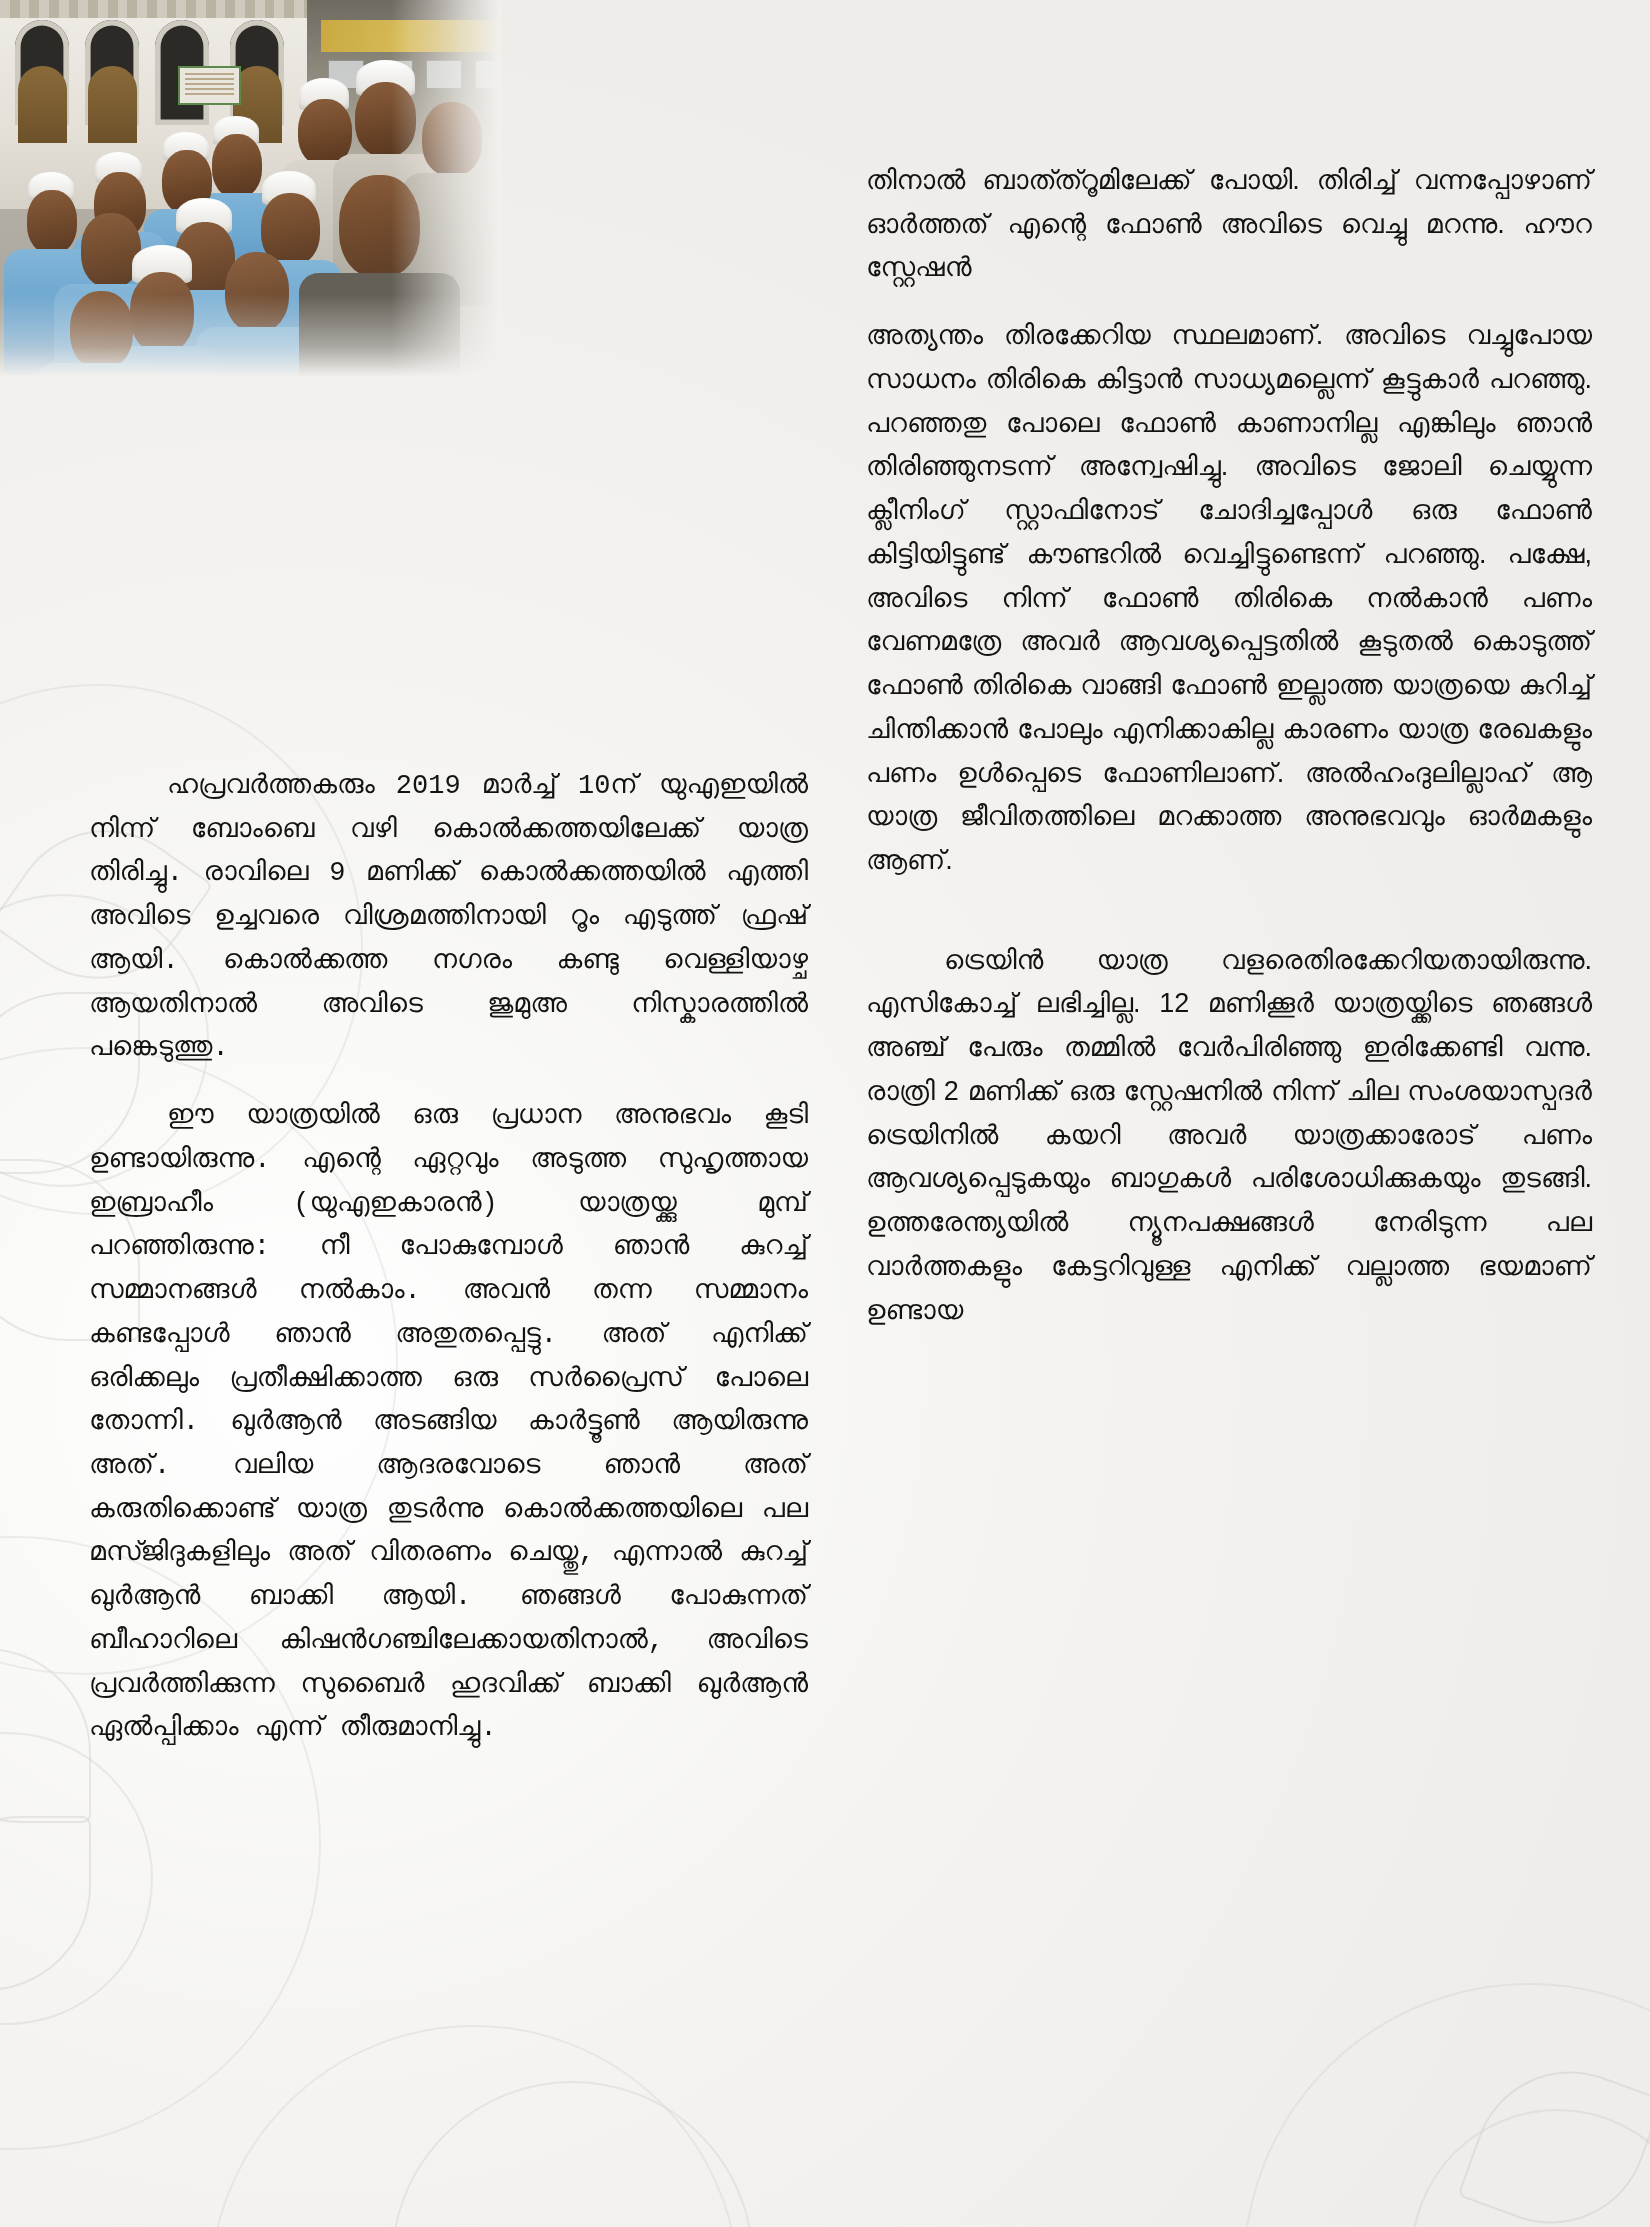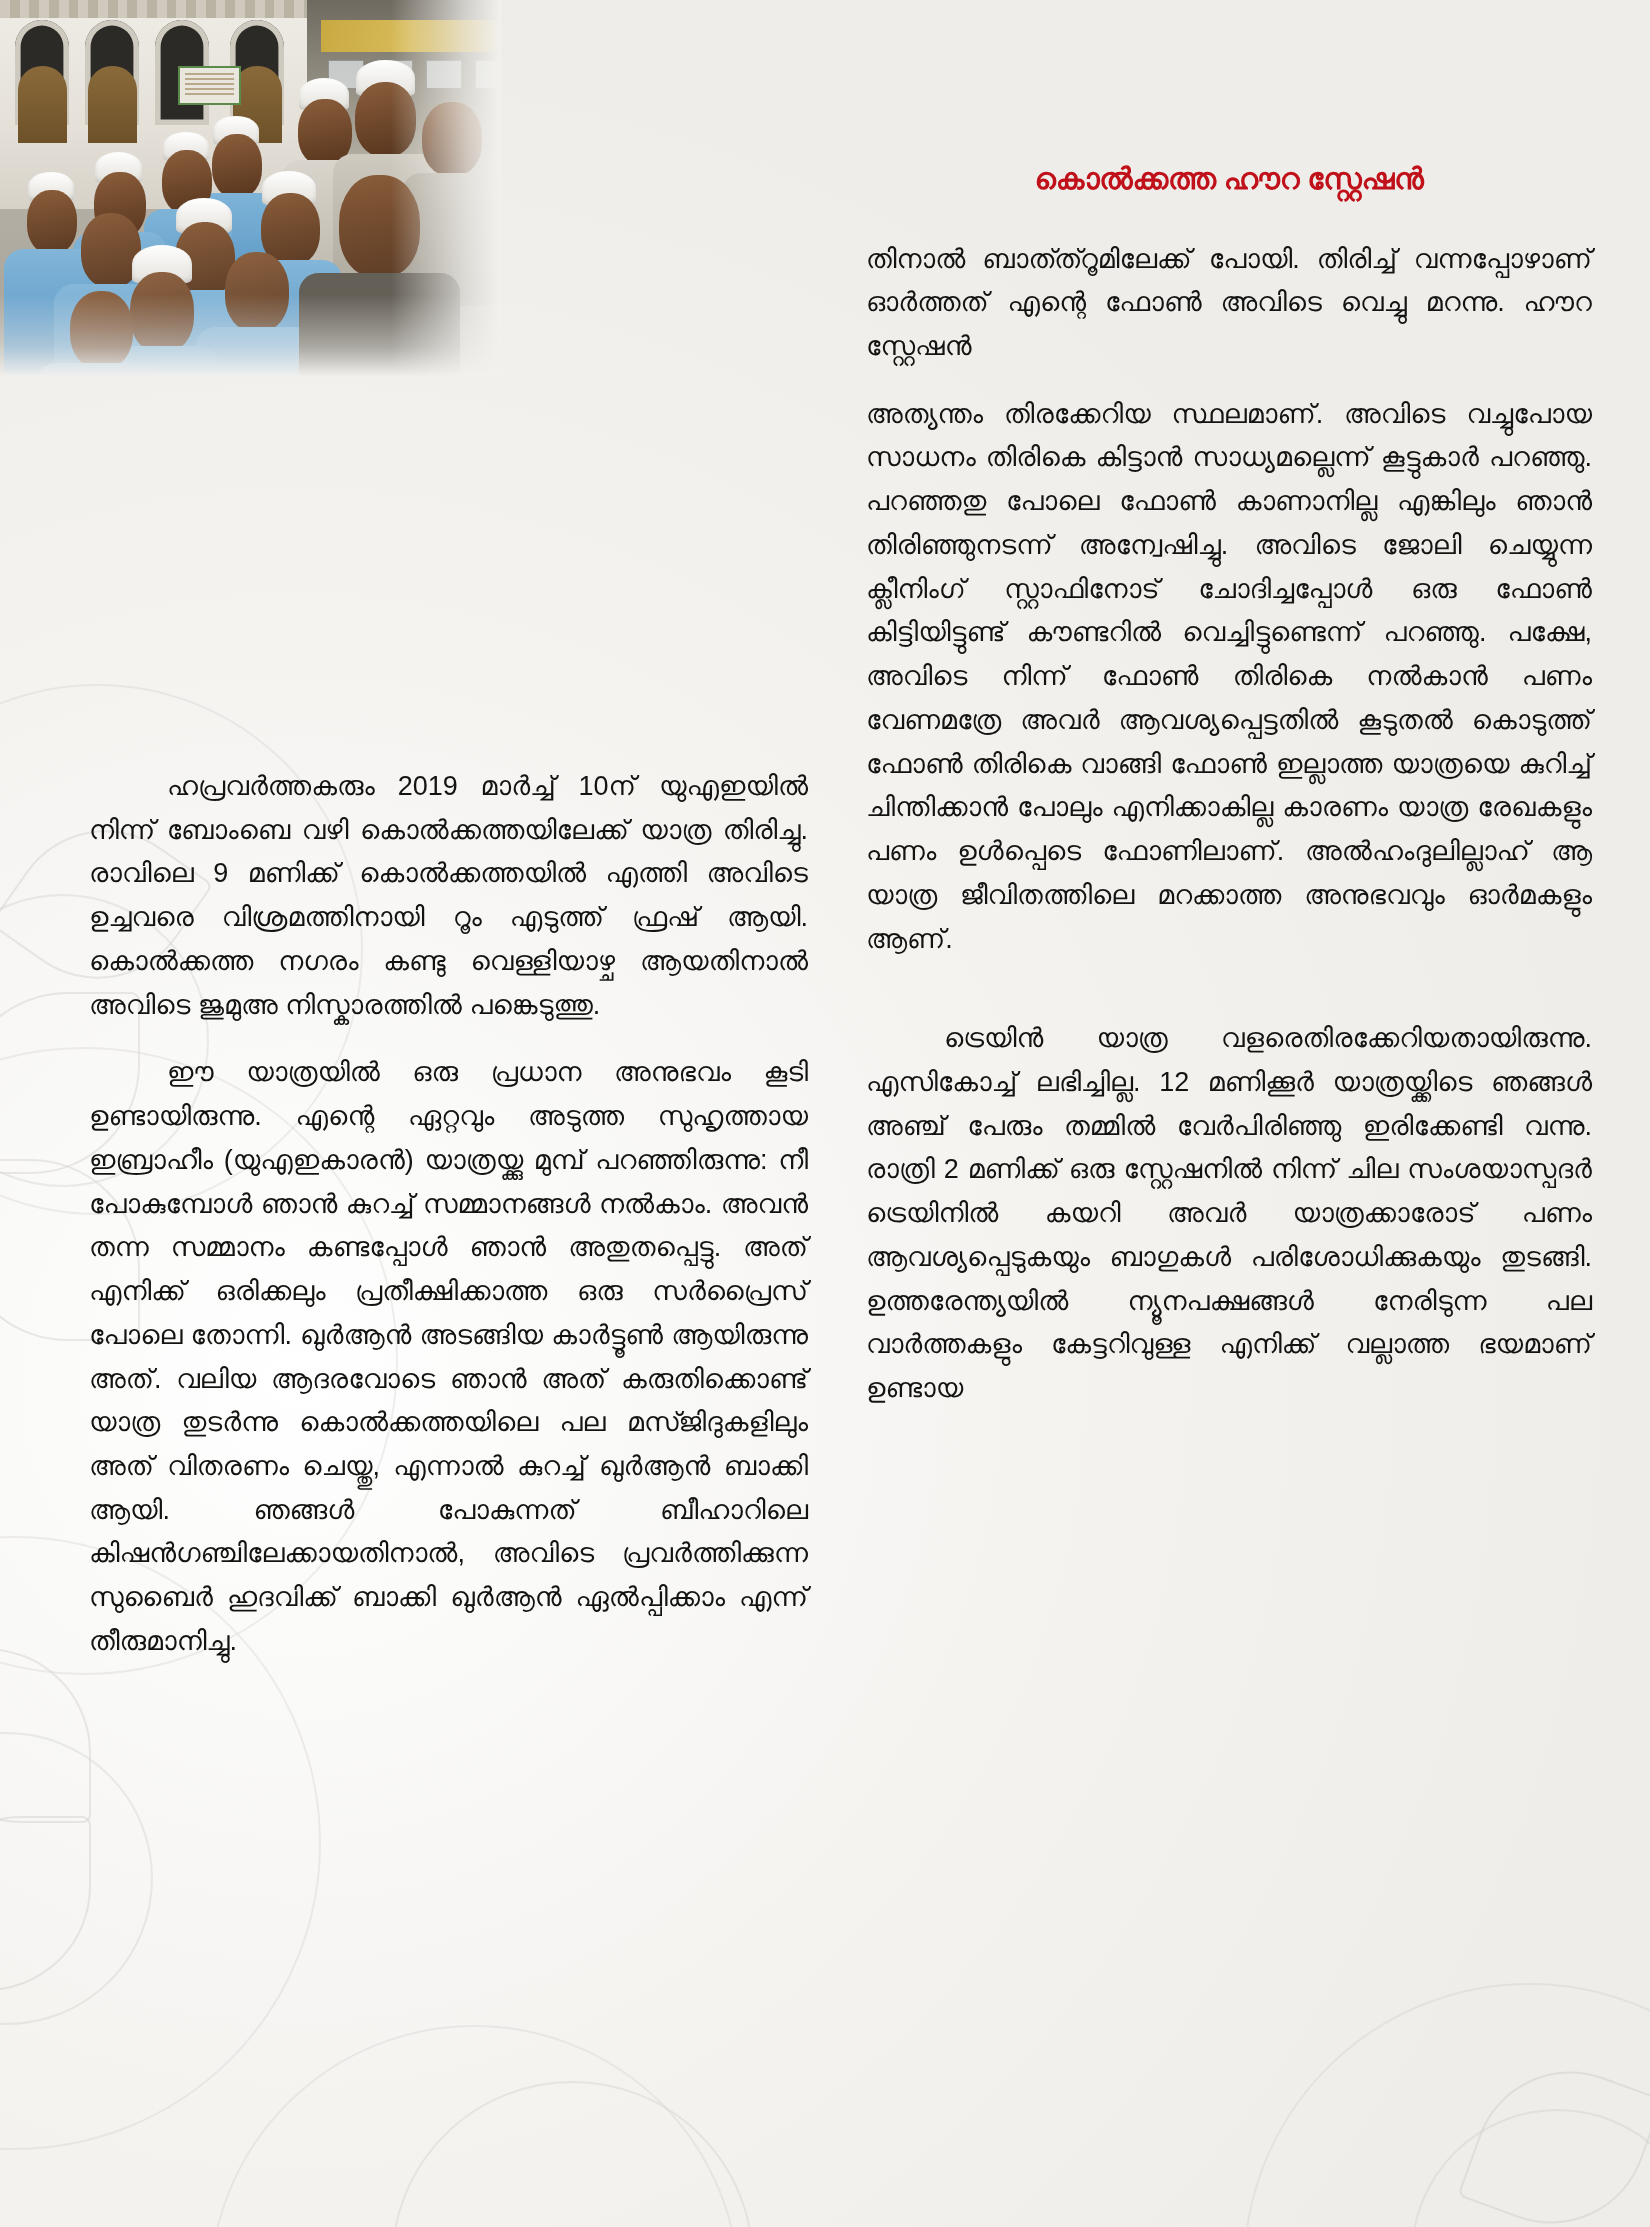--- a/index.html
+++ b/index.html
@@ -103,21 +103,21 @@
   }
   .sideshade {
     position:absolute; inset:0;
     background:linear-gradient(90deg,rgba(242,241,238,0) 78%,rgba(242,241,238,.75) 93%,rgba(242,241,238,1) 100%);
   }
 
   
   #content { position:absolute; inset:0; }
 
   .col { position:absolute; }
-  #col-left  { left:89px;  top:765px; width:719px; }
+  #col-left  { left:89px;  top:765px; width:719px;font-family:Liberation Mono, monospace; }
   #col-right { left:866px; top:159px;  width:726px; }
 
   h2.heading {
     color:#c0111a;
     font-size:30px;
     font-weight:bold;
     letter-spacing:-0.3px;
     line-height:1.35;
     margin:0 0 24px 0;
   }
@@ -261,21 +261,20 @@
 <div id="content">
 
   <div class="col" id="col-left">
     <p class="body">ഹപ്രവർത്തകരും 2019 മാർച്ച് 10ന് യുഎഇയിൽ നിന്ന് ബോംബെ വഴി കൊൽക്കത്തയിലേക്ക് യാത്ര തിരിച്ചു. രാവിലെ 9 മണിക്ക് കൊൽക്കത്തയിൽ എത്തി അവിടെ ഉച്ചവരെ വിശ്രമത്തിനായി റൂം എടുത്ത് ഫ്രഷ് ആയി. കൊൽക്കത്ത നഗരം കണ്ടു വെള്ളിയാഴ്ച ആയതിനാൽ അവിടെ ജുമുഅ നിസ്കാരത്തിൽ പങ്കെടുത്തു.</p>
 
 
     <p class="body">ഈ യാത്രയിൽ ഒരു പ്രധാന അനുഭവം കൂടി ഉണ്ടായിരുന്നു. എന്റെ ഏറ്റവും അടുത്ത സുഹൃത്തായ ഇബ്രാഹീം (യുഎഇകാരൻ) യാത്രയ്ക്കു മുമ്പ് പറഞ്ഞിരുന്നു: നീ പോകുമ്പോൾ ഞാൻ കുറച്ച് സമ്മാനങ്ങൾ നൽകാം. അവൻ തന്ന സമ്മാനം കണ്ടപ്പോൾ ഞാൻ അതുതപ്പെട്ടു. അത് എനിക്ക് ഒരിക്കലും പ്രതീക്ഷിക്കാത്ത ഒരു സർപ്രൈസ് പോലെ തോന്നി. ഖുർആൻ അടങ്ങിയ കാർട്ടൂൺ ആയിരുന്നു അത്. വലിയ ആദരവോടെ ഞാൻ അത് കരുതിക്കൊണ്ട് യാത്ര തുടർന്നു കൊൽക്കത്തയിലെ പല മസ്ജിദുകളിലും അത് വിതരണം ചെയ്തു, എന്നാൽ കുറച്ച് ഖുർആൻ ബാക്കി ആയി. ഞങ്ങൾ പോകുന്നത് ബീഹാറിലെ കിഷൻഗഞ്ചിലേക്കായതിനാൽ, അവിടെ പ്രവർത്തിക്കുന്ന സുബൈർ ഹുദവിക്ക് ബാക്കി ഖുർആൻ ഏൽപ്പിക്കാം എന്ന് തീരുമാനിച്ചു.</p>
   </div>
 
   <div class="col" id="col-right">
-    <h2 class="heading first">കൊൽക്കത്ത ഹൗറ സ്റ്റേഷൻ</h2>
 
 
     <p class="body noindent">തിനാൽ ബാത്ത്റൂമിലേക്ക് പോയി. തിരിച്ച് വന്നപ്പോഴാണ് ഓർത്തത് എന്റെ ഫോൺ അവിടെ വെച്ചു മറന്നു. ഹൗറ സ്റ്റേഷൻ</p>
 
     <p class="body noindent">അത്യന്തം തിരക്കേറിയ സ്ഥലമാണ്. അവിടെ വച്ചുപോയ സാധനം തിരികെ കിട്ടാൻ സാധ്യമല്ലെന്ന് കൂട്ടുകാർ പറഞ്ഞു. പറഞ്ഞതു പോലെ ഫോൺ കാണാനില്ല എങ്കിലും ഞാൻ തിരിഞ്ഞുനടന്ന് അന്വേഷിച്ചു. അവിടെ ജോലി ചെയ്യുന്ന ക്ലീനിംഗ് സ്റ്റാഫിനോട് ചോദിച്ചപ്പോൾ ഒരു ഫോൺ കിട്ടിയിട്ടുണ്ട് കൗണ്ടറിൽ വെച്ചിട്ടുണ്ടെന്ന് പറഞ്ഞു. പക്ഷേ, അവിടെ നിന്ന് ഫോൺ തിരികെ നൽകാൻ പണം വേണമത്രേ അവർ ആവശ്യപ്പെട്ടതിൽ കൂടുതൽ കൊടുത്ത് ഫോൺ തിരികെ വാങ്ങി ഫോൺ ഇല്ലാത്ത യാത്രയെ കുറിച്ച് ചിന്തിക്കാൻ പോലും എനിക്കാകില്ല കാരണം യാത്ര രേഖകളും പണം ഉൾപ്പെടെ ഫോണിലാണ്. അൽഹംദുലില്ലാഹ് ആ യാത്ര ജീവിതത്തിലെ മറക്കാത്ത അനുഭവവും ഓർമകളും ആണ്.</p>
 
     <div class="heading-gap"></div>
 
 
     <p class="body last">ട്രെയിൻ യാത്ര വളരെതിരക്കേറിയതായിരുന്നു. എസികോച്ച് ലഭിച്ചില്ല. 12 മണിക്കൂർ യാത്രയ്ക്കിടെ ഞങ്ങൾ അഞ്ച് പേരും തമ്മിൽ വേർപിരിഞ്ഞു ഇരിക്കേണ്ടി വന്നു. രാത്രി 2 മണിക്ക് ഒരു സ്റ്റേഷനിൽ നിന്ന് ചില സംശയാസ്പദർ ട്രെയിനിൽ കയറി അവർ യാത്രക്കാരോട് പണം ആവശ്യപ്പെടുകയും ബാഗുകൾ പരിശോധിക്കുകയും തുടങ്ങി. ഉത്തരേന്ത്യയിൽ ന്യൂനപക്ഷങ്ങൾ നേരിടുന്ന പല വാർത്തകളും കേട്ടറിവുള്ള എനിക്ക് വല്ലാത്ത ഭയമാണ് ഉണ്ടായ</p>

